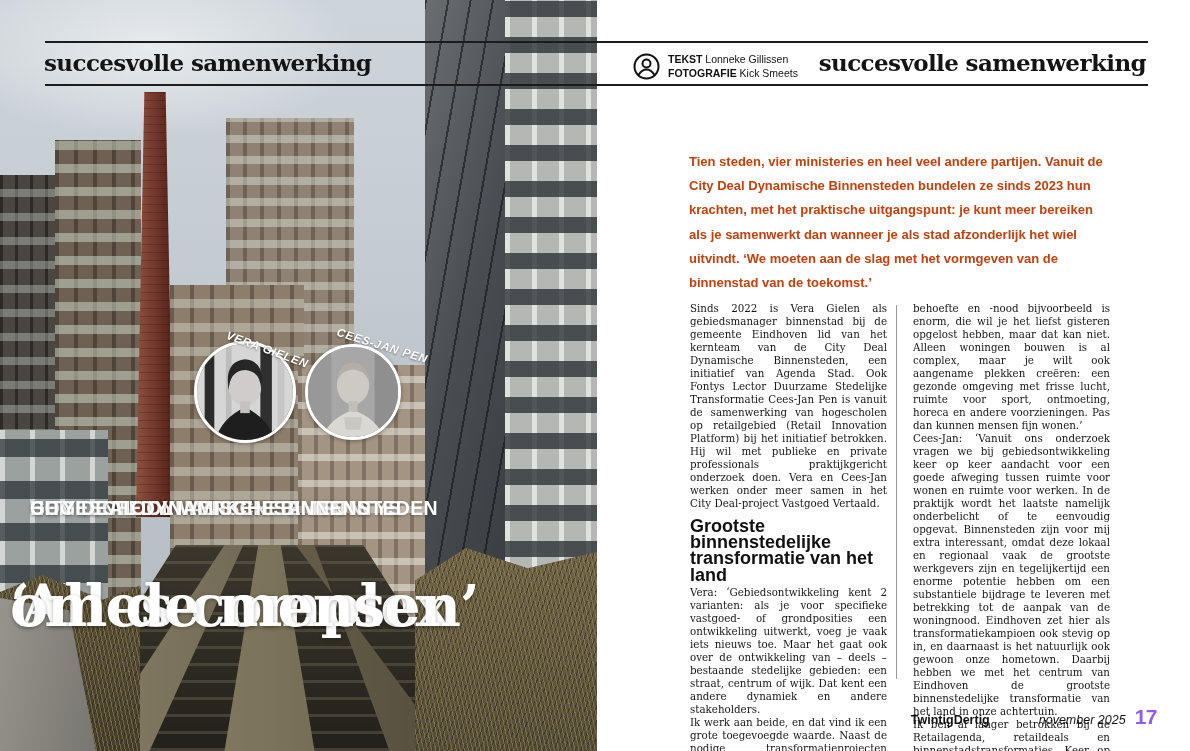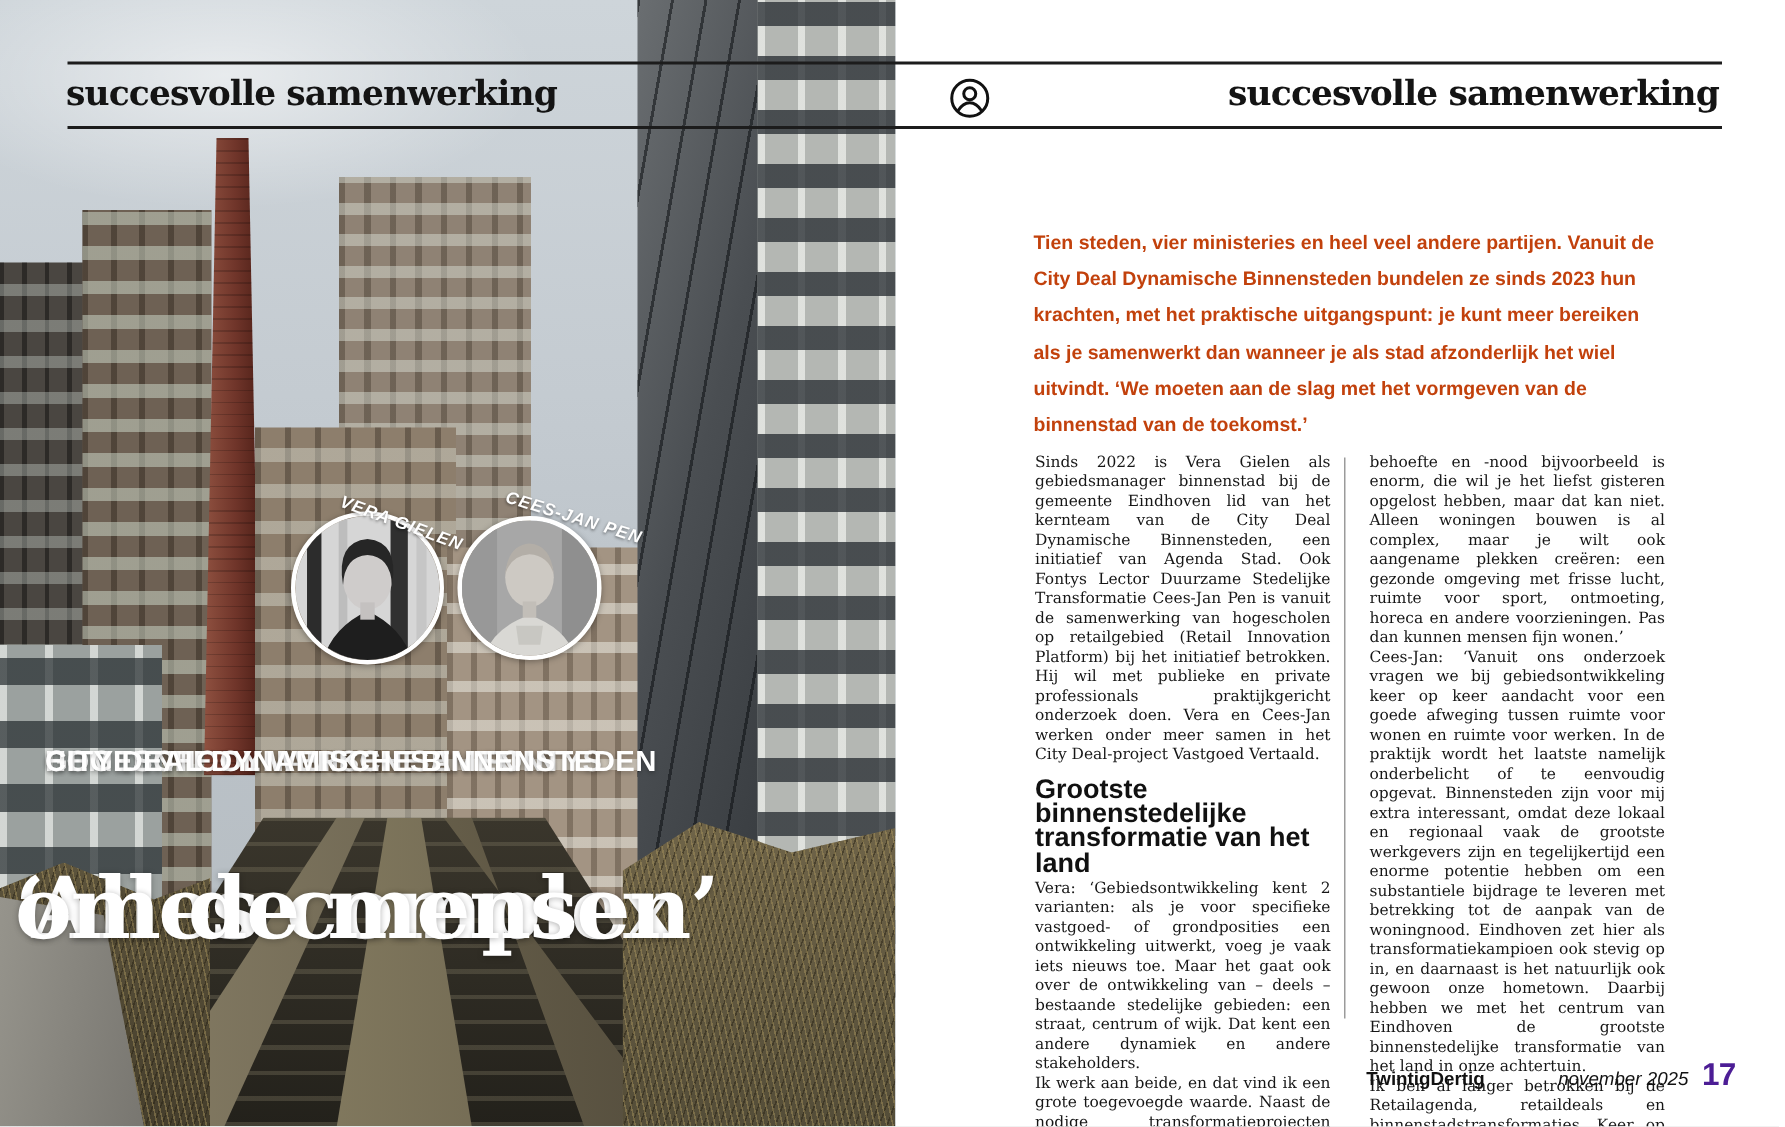--- a/index.html
+++ b/index.html
@@ -102,21 +102,21 @@
   .bodycol p{margin:0;}
   .bodycol .col-heading{font-family:"Liberation Sans",sans-serif;font-weight:700;
     font-size:18px;line-height:16.2px;margin:8px 0 3px;text-align:left;color:#111;}
   .col1{left:690px;}
   .col2{left:913px;}
   .col-divider{position:absolute;left:896px;top:305px;width:1px;height:374px;background:#9b9b9b;}
   
   .footer{position:absolute;right:33px;top:705px;display:flex;align-items:baseline;gap:9px;}
   .footer .mag{font-weight:700;font-size:12.5px;color:#111;}
   .footer .issue{font-style:italic;font-size:12.5px;color:#111;margin-left:40px;}
-  .footer .pagenum{font-weight:800;font-size:21px;color:#4c1d95;letter-spacing:-0.5px;}
+  .footer .pagenum{font-weight:800;font-size:21px;color:#8b5cf6;letter-spacing:-0.5px;}
 </style>
 </head>
 <body>
 
 <div class="spread">
 
   <div class="photo">
     <div class="cloud"></div>
     <div class="bld-left-a"></div>
     <div class="bld-brick-tower"></div>
@@ -182,20 +182,30 @@
   <div class="section-title right">succesvolle samenwerking</div>
 
   <div class="credits">
     <span style="display:inline-flex">
       <svg width="27" height="27" viewBox="0 0 27 27" fill="none">
         <circle cx="13.5" cy="13.5" r="12" stroke="#111" stroke-width="2"></circle>
         <circle cx="13.5" cy="10.5" r="4" stroke="#111" stroke-width="2"></circle>
         <path d="M5.5 22 Q9 16.5 13.5 16.5 Q18 16.5 21.5 22" stroke="#111" stroke-width="2" fill="none"></path>
       </svg>
     </span>
+    <span class="txt">
+      <span style="display:block">
+        <b>TEKST</b>
+        <span>Lonneke Gillissen</span>
+      </span>
+      <span style="display:block">
+        <b>FOTOGRAFIE</b>
+        <span>Kick Smeets</span>
+      </span>
+    </span>
   </div>
 
   <div class="intro">Tien steden, vier ministeries en heel veel andere partijen. Vanuit de City Deal Dynamische Binnensteden bundelen ze sinds 2023 hun krachten, met het praktische uitgangspunt: je kunt meer bereiken als je samenwerkt dan wanneer je als stad afzonderlijk het wiel uitvindt. ‘We moeten aan de slag met het vormgeven van de binnenstad van de toekomst.’</div>
 
   <div class="bodycol col1">
     <p>Sinds 2022 is Vera Gielen als gebiedsmanager binnenstad bij de gemeente Eindhoven lid van het kernteam van de City Deal Dynamische Binnensteden, een initiatief van Agenda Stad. Ook Fontys Lector Duurzame Stedelijke Transformatie Cees-Jan Pen is vanuit de samenwerking van hogescholen op retailgebied (Retail Innovation Platform) bij het initiatief betrokken. Hij wil met publieke en private professionals praktijkgericht onderzoek doen. Vera en Cees-Jan werken onder meer samen in het City Deal-project Vastgoed Vertaald.</p>
     <p class="col-heading">Grootste binnenstedelijke transformatie van het land</p>
     <p>Vera: ‘Gebiedsontwikkeling kent 2 varianten: als je voor specifieke vastgoed- of grondposities een ontwikkeling uitwerkt, voeg je vaak iets nieuws toe. Maar het gaat ook over de ontwikkeling van – deels – bestaande stedelijke gebieden: een straat, centrum of wijk. Dat kent een andere dynamiek en andere stakeholders.</p>
     <p>Ik werk aan beide, en dat vind ik een grote toegevoegde waarde. Naast de nodige transformatieprojecten hebben we 5 grote ontwikkellocaties in het centrum van Eindhoven. En dan zijn er ook nog bestaande gebieden die veranderen. Beide typen gebiedsontwikkeling moeten hand in hand gaan. De woning-</p>
   </div>

